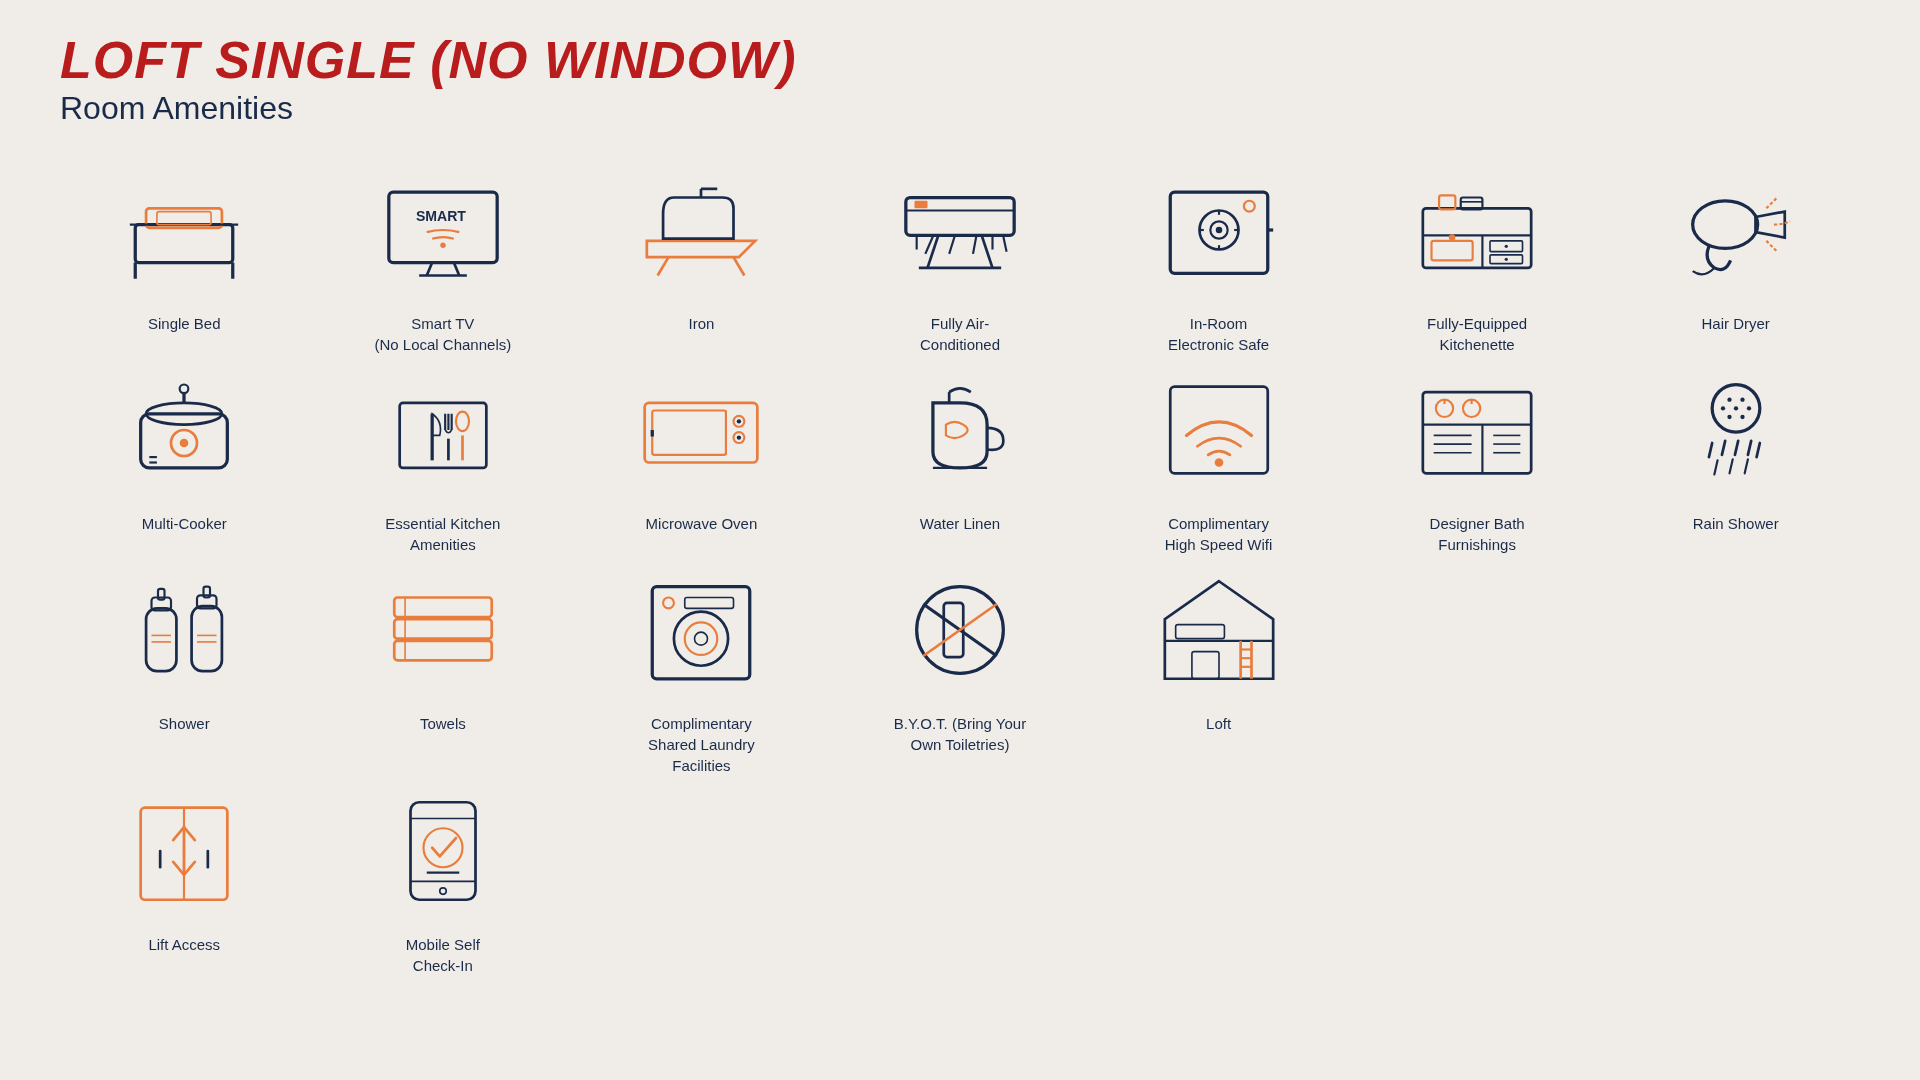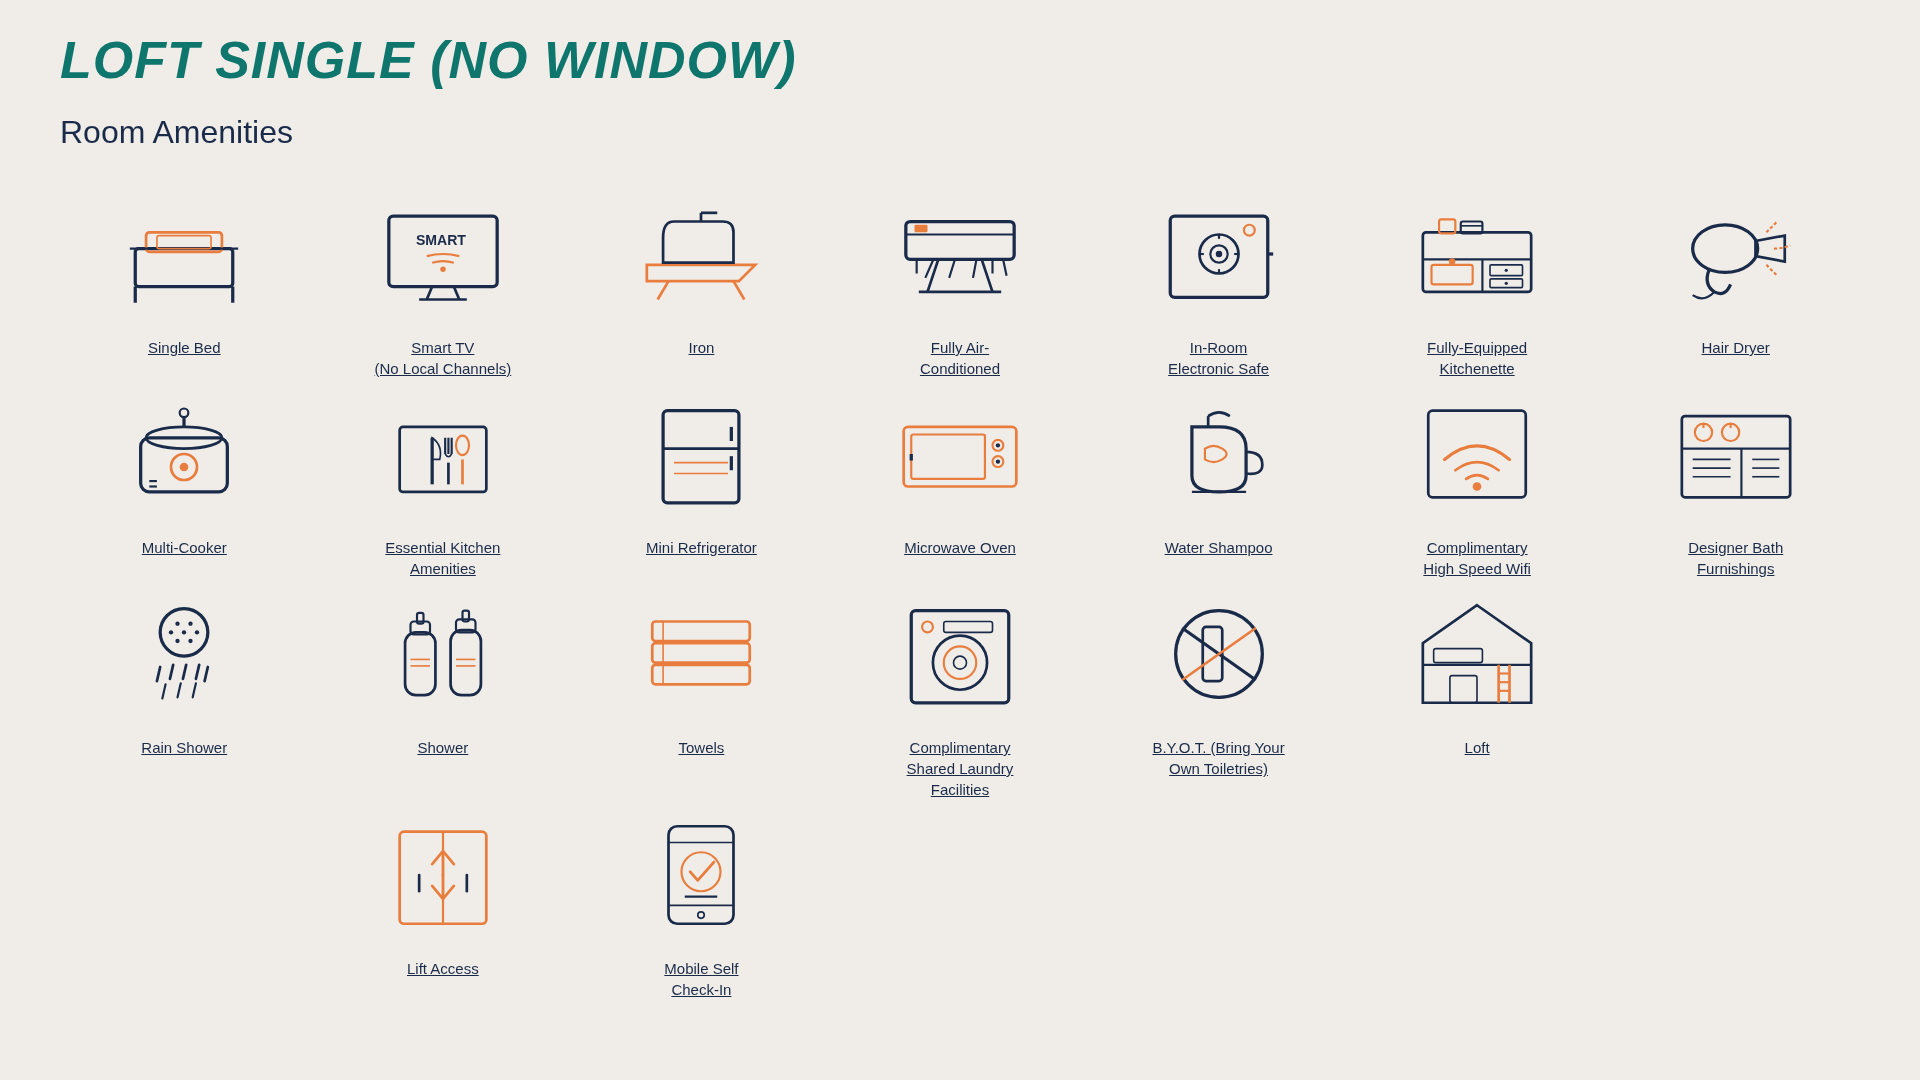--- a/index.html
+++ b/index.html
@@ -8,22 +8,22 @@
       font-family: 'Segoe UI', Arial, sans-serif;
       color: #1a2b4a;
       padding: 30px 60px;
       min-height: 1080px;
       width: 1920px;
     }
     .page-title {
       font-size: 52px;
       font-weight: 800;
       font-style: italic;
-      color: #0f766e;
-      margin-bottom: 24px;
+      color: #b91c1c;
+      margin-bottom: 0;
       letter-spacing: 1px;
     }
     .section-title {
       font-size: 32px;
       font-weight: 400;
       color: #1a2b4a;
       margin-bottom: 48px;
     }
     .amenities-grid {
       display: grid;
@@ -48,21 +48,20 @@
     .amenity-icon svg {
       width: 100%;
       height: 100%;
     }
     .amenity-label {
       font-size: 15px;
       font-weight: 500;
       color: #1a2b4a;
       line-height: 1.4;
       max-width: 180px;
-      text-decoration: underline;
     }
   </style>
 </head>
 <body>
 
 <h1 class="page-title">LOFT SINGLE (NO WINDOW)</h1>
 <h2 class="section-title">Room Amenities</h2>
 
 <div class="amenities-grid">
 
@@ -225,34 +224,20 @@
         <line x1="68" y1="35" x2="68" y2="50" stroke="#1a2b4a" stroke-width="2"></line>
         <path d="M62 50 Q65 55 68 50" stroke="#1a2b4a" stroke-width="1.5" fill="none"></path>
 
         <line x1="78" y1="55" x2="78" y2="78" stroke="#e87d3e" stroke-width="2.5"></line>
         <ellipse cx="78" cy="42" rx="6" ry="9" stroke="#e87d3e" stroke-width="2" fill="none"></ellipse>
       </svg>
     </div>
     <span class="amenity-label">Essential Kitchen<br>Amenities</span>
   </div>
 
-  <div class="amenity-item">
-    <div class="amenity-icon">
-      <svg viewBox="0 0 120 100" fill="none" xmlns="http://www.w3.org/2000/svg">
-        <rect x="25" y="10" width="70" height="85" rx="4" stroke="#1a2b4a" stroke-width="3" fill="none"></rect>
-        <line x1="25" y1="45" x2="95" y2="45" stroke="#1a2b4a" stroke-width="2.5"></line>
-        <line x1="88" y1="25" x2="88" y2="38" stroke="#1a2b4a" stroke-width="3"></line>
-        <line x1="88" y1="52" x2="88" y2="65" stroke="#1a2b4a" stroke-width="3"></line>
-
-        <line x1="35" y1="58" x2="85" y2="58" stroke="#e87d3e" stroke-width="1.5"></line>
-        <line x1="35" y1="68" x2="85" y2="68" stroke="#e87d3e" stroke-width="1.5"></line>
-      </svg>
-    </div>
-    <span class="amenity-label">Mini Refrigerator</span>
-  </div>
 
   <div class="amenity-item">
     <div class="amenity-icon">
       <svg viewBox="0 0 120 100" fill="none" xmlns="http://www.w3.org/2000/svg">
         <rect x="8" y="25" width="104" height="55" rx="4" stroke="#e87d3e" stroke-width="2.5" fill="none"></rect>
         <rect x="15" y="32" width="68" height="41" rx="2" stroke="#e87d3e" stroke-width="2" fill="none"></rect>
         <line x1="83" y1="32" x2="83" y2="73" stroke="#e87d3e" stroke-width="1.5"></line>
         <circle cx="95" cy="42" r="5" stroke="#e87d3e" stroke-width="2" fill="none"></circle>
         <circle cx="95" cy="57" r="5" stroke="#e87d3e" stroke-width="2" fill="none"></circle>
         <circle cx="95" cy="42" r="2" fill="#1a2b4a"></circle>
@@ -269,21 +254,21 @@
       <svg viewBox="0 0 120 100" fill="none" xmlns="http://www.w3.org/2000/svg">
         <path d="M35 25 L35 70 Q35 85 60 85 Q85 85 85 70 L85 45 Q85 25 60 25 Z" stroke="#1a2b4a" stroke-width="3" fill="none"></path>
         <path d="M85 48 Q100 48 100 60 Q100 70 85 68" stroke="#1a2b4a" stroke-width="2.5" fill="none"></path>
         <line x1="50" y1="25" x2="50" y2="15" stroke="#1a2b4a" stroke-width="2.5"></line>
         <path d="M50 15 Q60 8 70 15" stroke="#1a2b4a" stroke-width="2.5" fill="none"></path>
         <line x1="35" y1="85" x2="85" y2="85" stroke="#1a2b4a" stroke-width="2"></line>
 
         <path d="M47 45 Q55 40 63 45 Q71 50 63 55 Q55 60 47 55 Z" stroke="#e87d3e" stroke-width="2" fill="none"></path>
       </svg>
     </div>
-    <span class="amenity-label">Water Shampoo</span>
+    <span class="amenity-label">Water Linen</span>
   </div>
 
   <div class="amenity-item">
     <div class="amenity-icon">
       <svg viewBox="0 0 120 100" fill="none" xmlns="http://www.w3.org/2000/svg">
         <rect x="15" y="10" width="90" height="80" rx="4" stroke="#1a2b4a" stroke-width="2.5" fill="none"></rect>
         <path d="M30 55 Q60 30 90 55" stroke="#e87d3e" stroke-width="3" fill="none" stroke-linecap="round"></path>
         <path d="M40 65 Q60 50 80 65" stroke="#e87d3e" stroke-width="2.5" fill="none" stroke-linecap="round"></path>
         <path d="M50 73 Q60 66 70 73" stroke="#e87d3e" stroke-width="2.5" fill="none" stroke-linecap="round"></path>
         <circle cx="60" cy="80" r="4" fill="#e87d3e"></circle>

